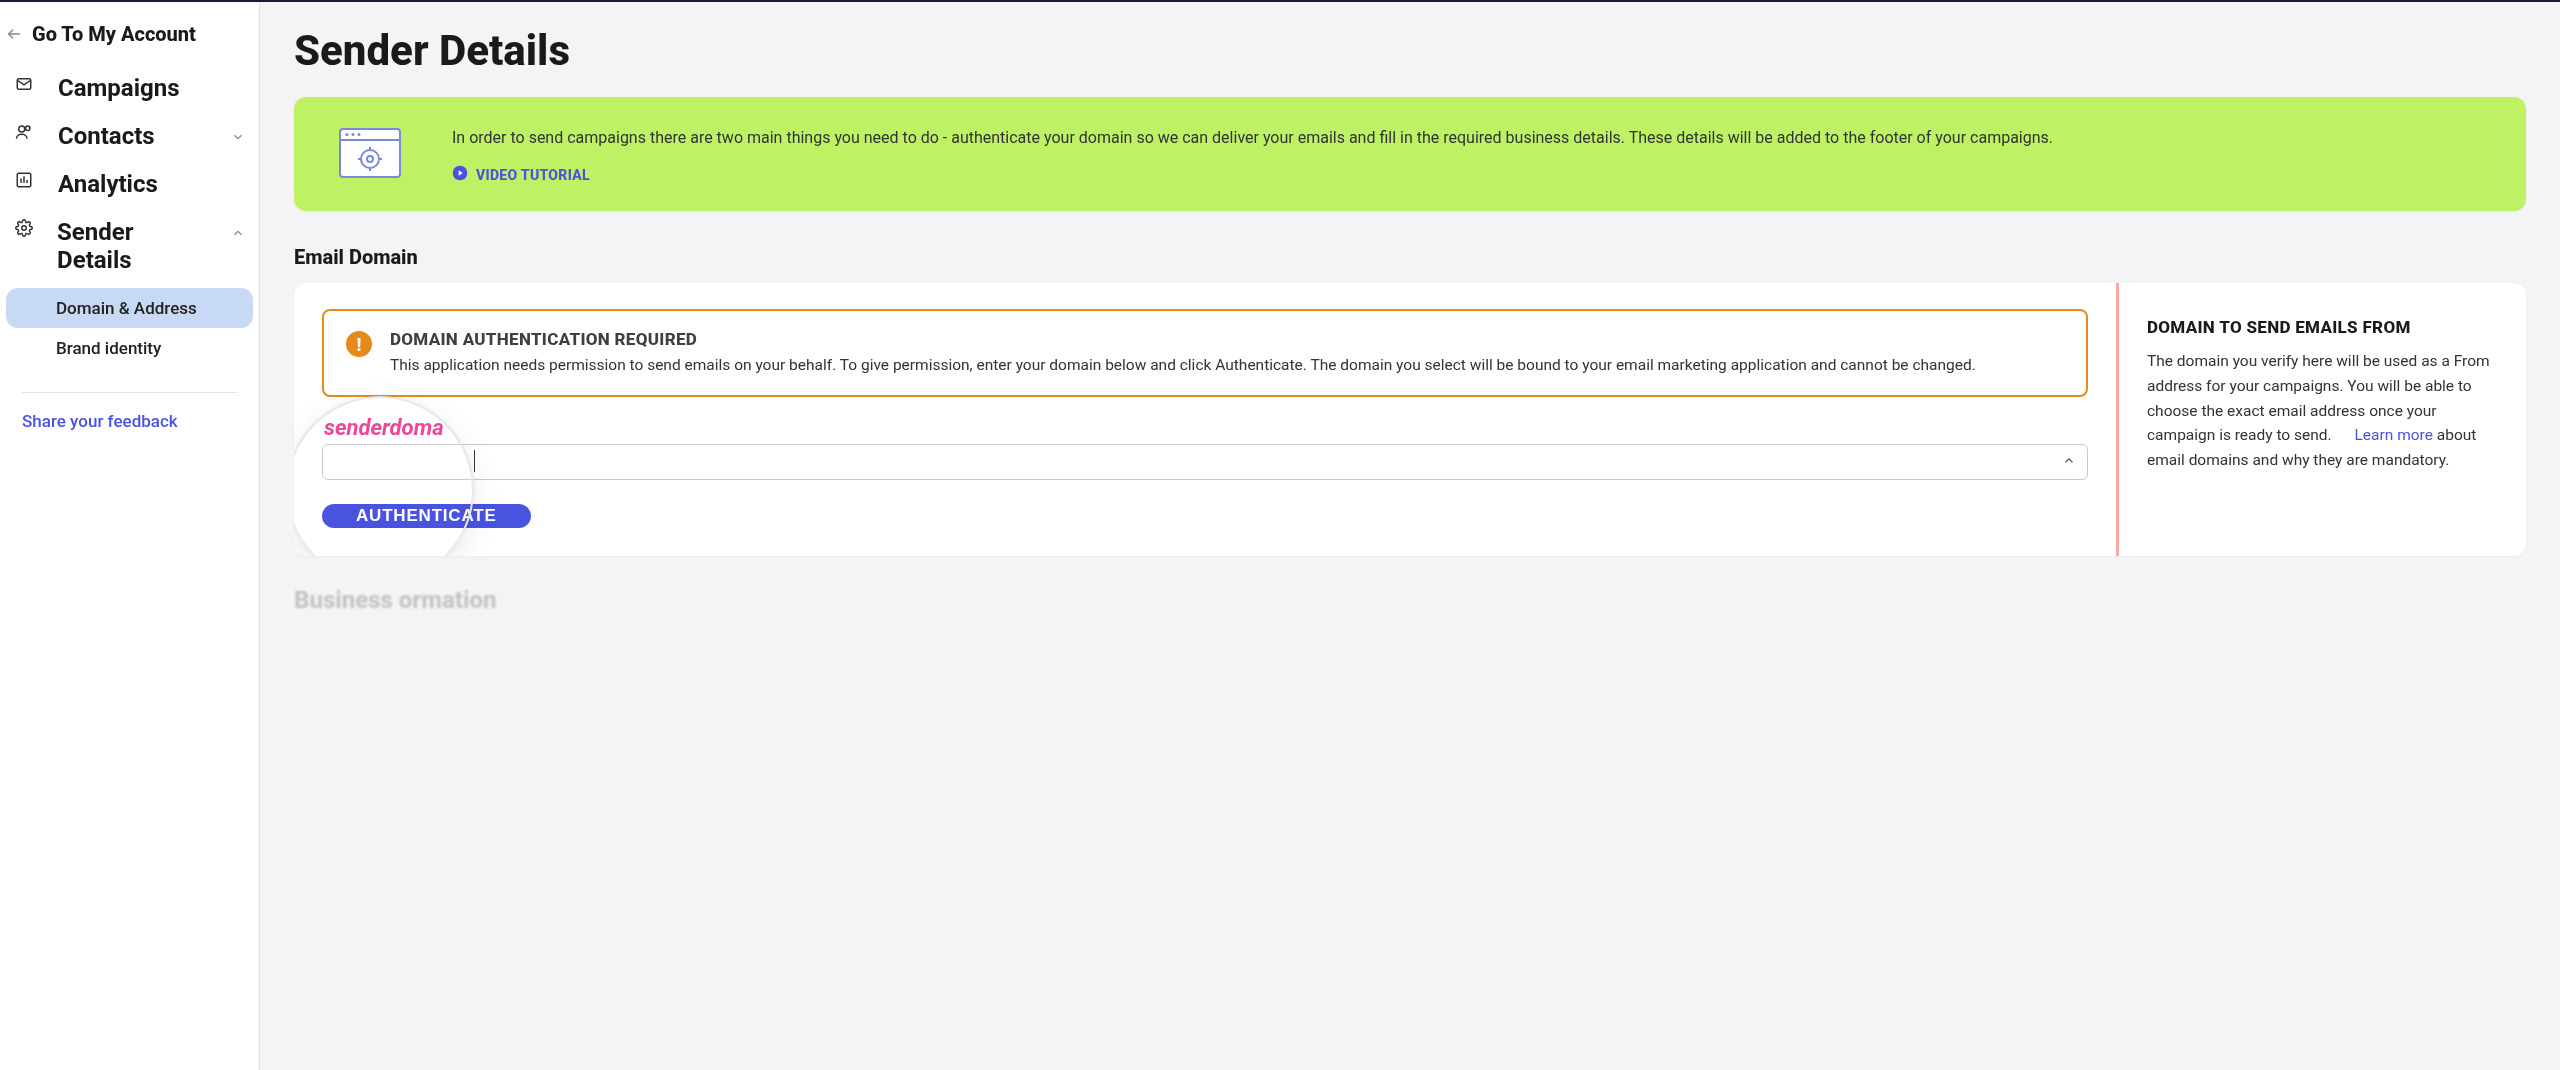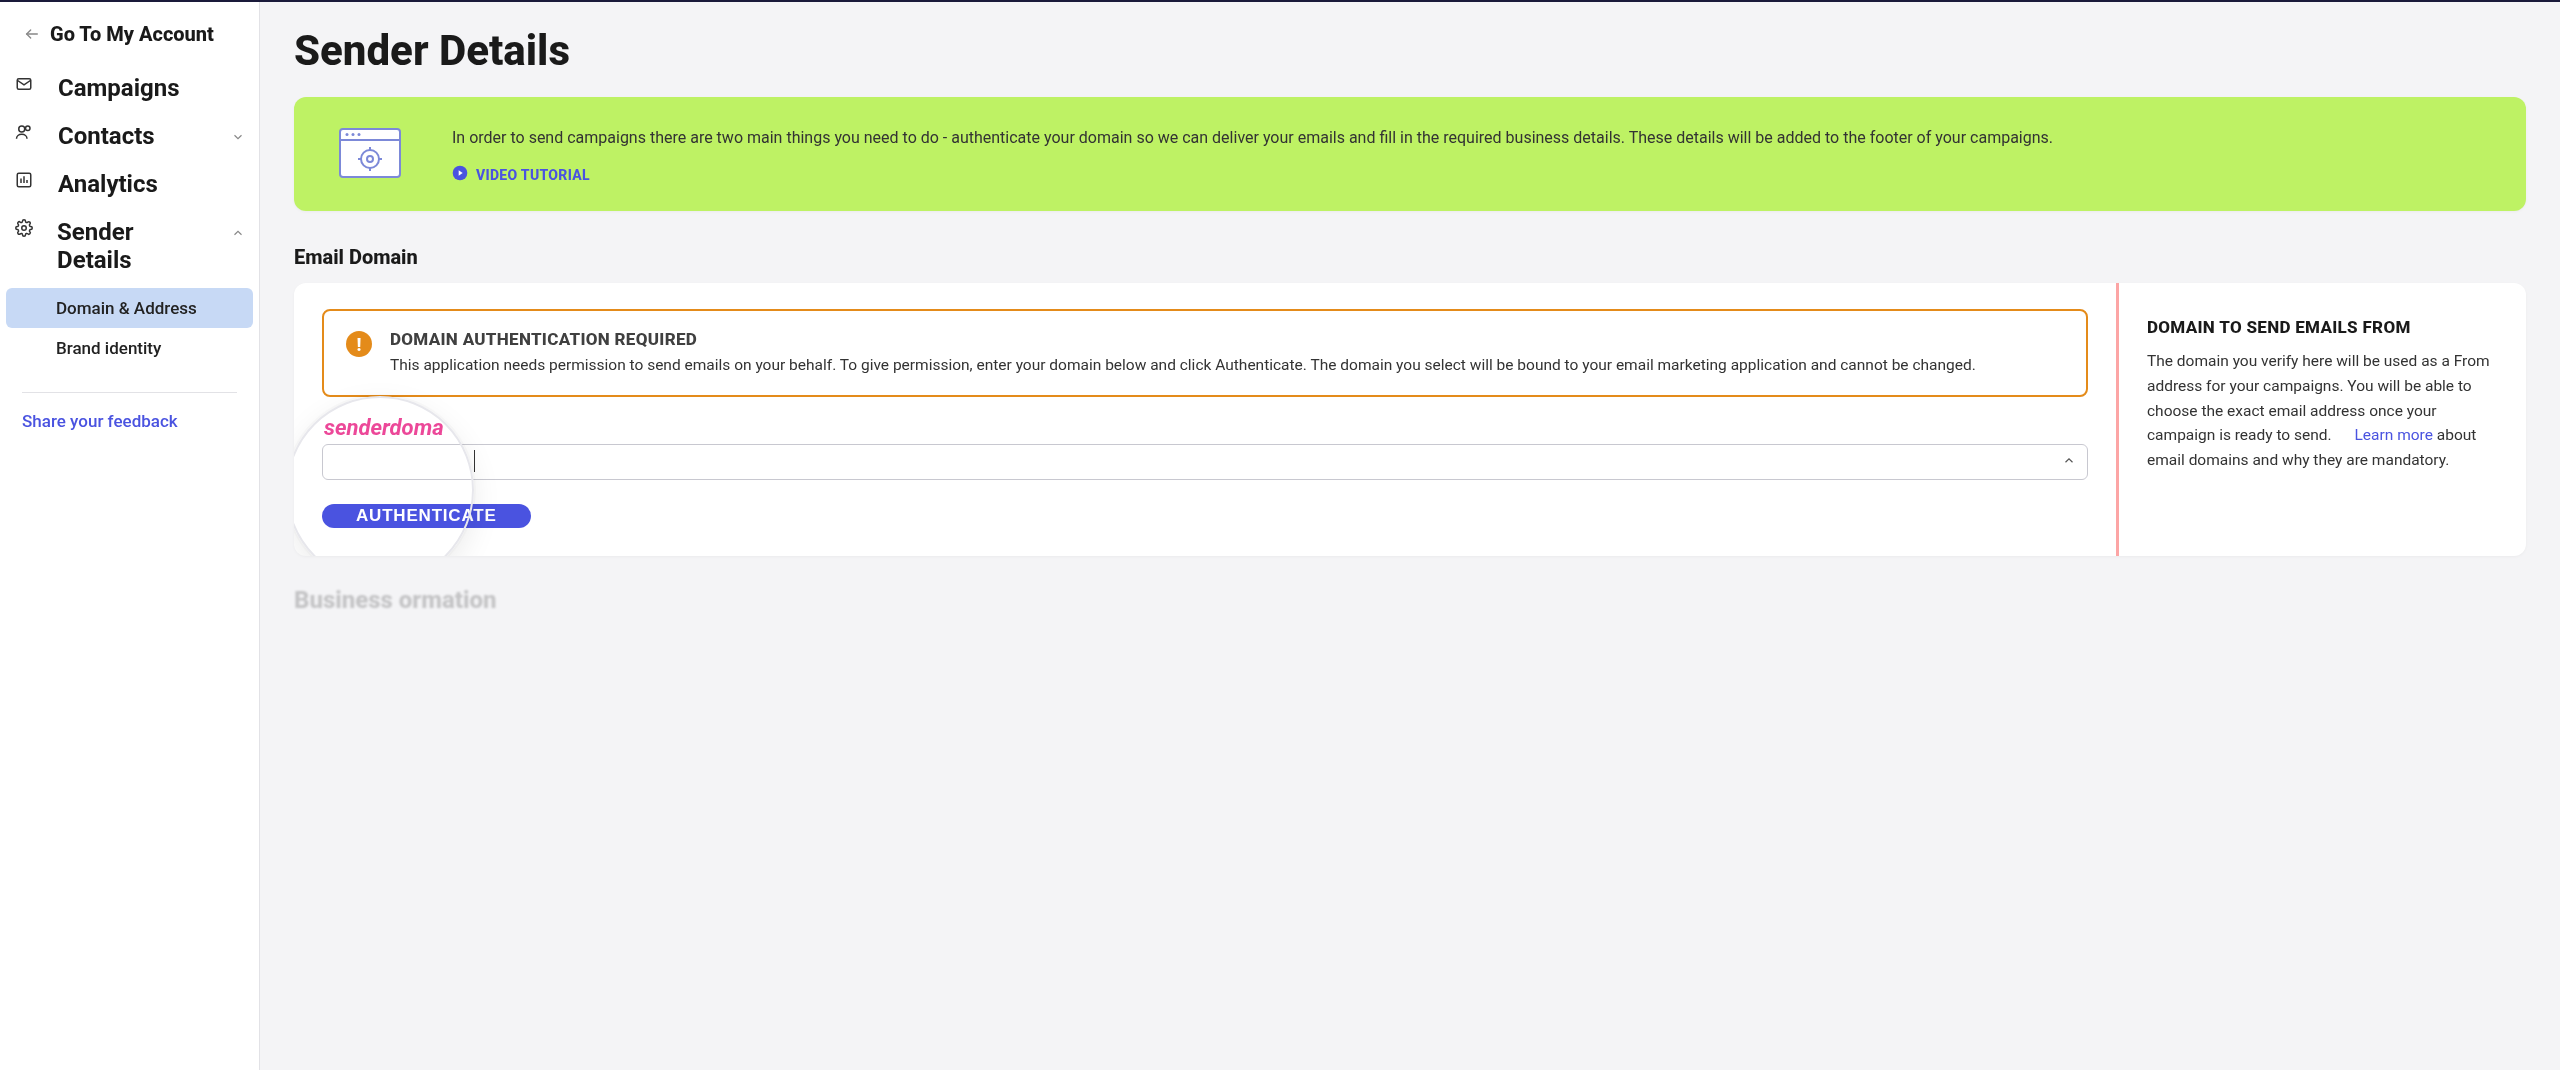--- a/index.html
+++ b/index.html
@@ -19,21 +19,21 @@
     width: 260px;
     background: #fff;
     border-right: 1px solid #e2e2e6;
     padding: 14px 0 0 0;
     flex-shrink: 0;
   }
   .back-link {
     display: flex;
     align-items: center;
     gap: 8px;
-    padding: 6px 14px 18px 22px;
+    padding: 6px 14px 18px 4px;
     font-size: 20px;
     font-weight: 800;
     color: #1a1a1a;
     cursor: pointer;
     text-align: right;
   }
   .nav-item {
     display: flex;
     align-items: flex-start;
     gap: 24px;
@@ -46,21 +46,21 @@
   .nav-item .chev { margin-left: auto; color: #777; }
   .sub-nav {
     padding: 4px 0 6px 0;
   }
   .sub-item {
     padding: 10px 14px 10px 50px;
     font-size: 17px;
     font-weight: 500;
     color: #222;
     cursor: pointer;
-    border-radius: 6px;
+    border-radius: 12px;
     margin: 0 6px;
   }
   .sub-item.active {
     background: #c7d9f5;
   }
   .divider {
     margin: 18px 22px 14px 22px;
     border: none;
     border-top: 1px solid #e2e2e6;
   }

